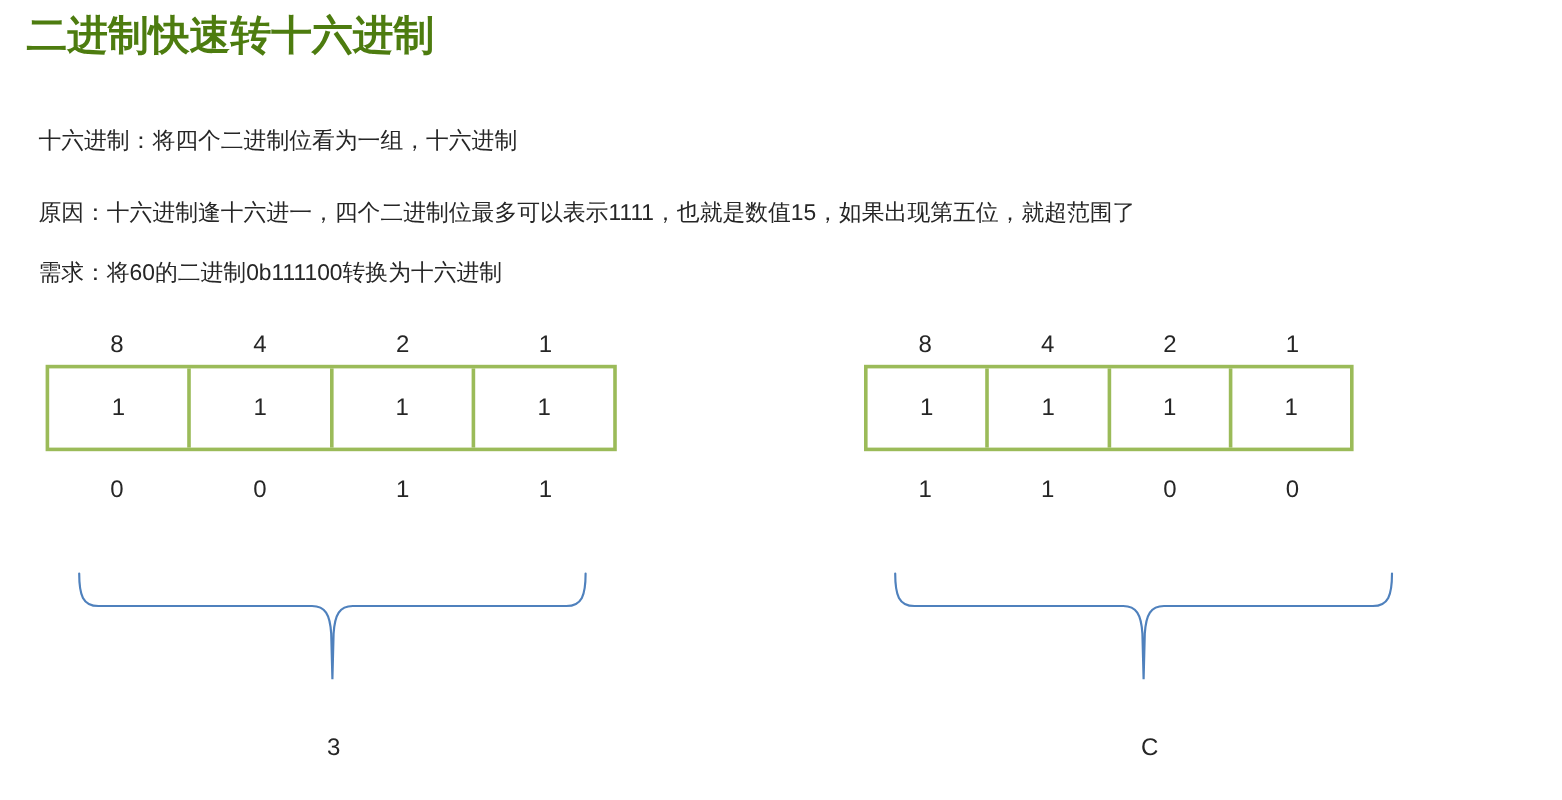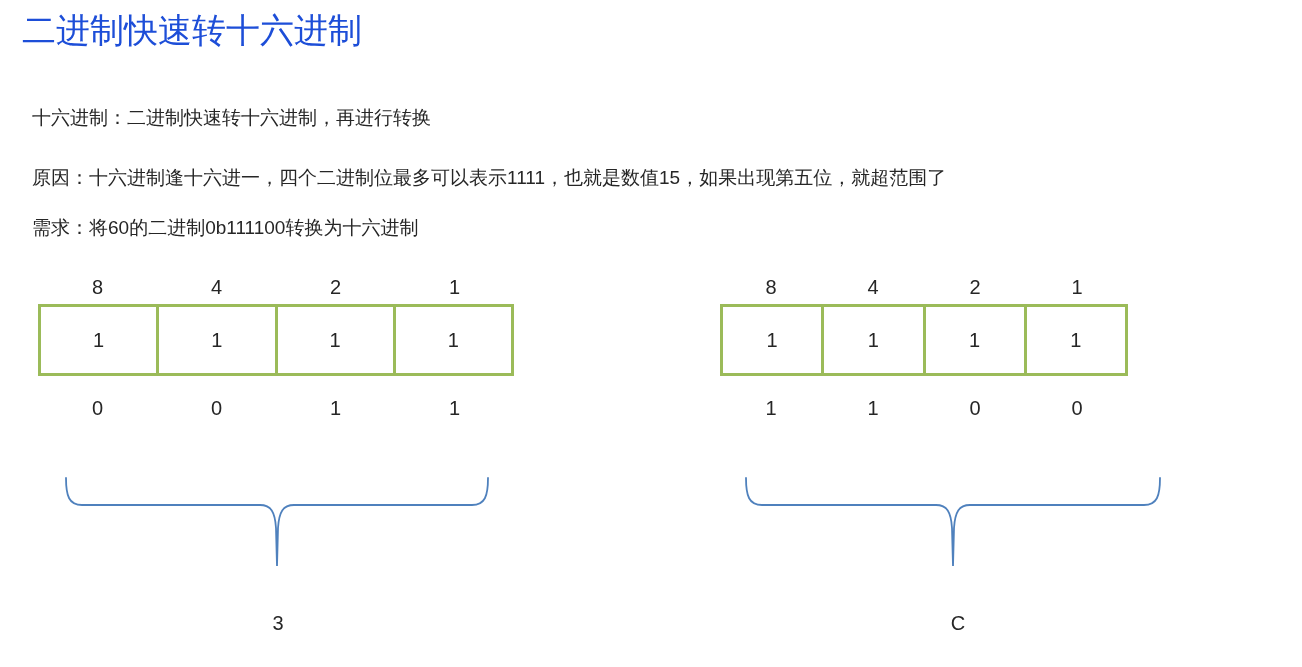--- a/index.html
+++ b/index.html
@@ -16,23 +16,23 @@
     color: #262626;
     -webkit-font-smoothing: antialiased;
   }
 
   
   .page-title {
     position: absolute;
     left: 22px;
     top: 8px;
     font-size: 34px;
-    font-weight: normal;
+    font-weight: bold;
     letter-spacing: 0px;
-    color: #1d4ed8;
+    color: #4d7c0f;
     white-space: nowrap;
     line-height: 1.35;
   }
 
   
   .body-line {
     position: absolute;
     left: 32px;
     font-size: 19px;
     line-height: 1.5;
@@ -108,21 +108,21 @@
     width: 60px;
   }
   .result.left  { left: 248px; }
   .result.right { left: 928px; }
 </style>
 </head>
 <body>
 
 <div class="page-title">二进制快速转十六进制</div>
 
-<div class="body-line l1">十六进制：二进制快速转十六进制，再进行转换</div>
+<div class="body-line l1">十六进制：将四个二进制位看为一组，十六进制</div>
 <div class="body-line l2">原因：十六进制逢十六进一，四个二进制位最多可以表示1111，也就是数值15，如果出现第五位，就超范围了</div>
 <div class="body-line l3">需求：将60的二进制0b111100转换为十六进制</div>
 
 <div class="group left">
 
   <div class="weights-row">
     <div class="cellwrap">8</div>
     <div class="cellwrap">4</div>
     <div class="cellwrap">2</div>
     <div class="cellwrap">1</div>

